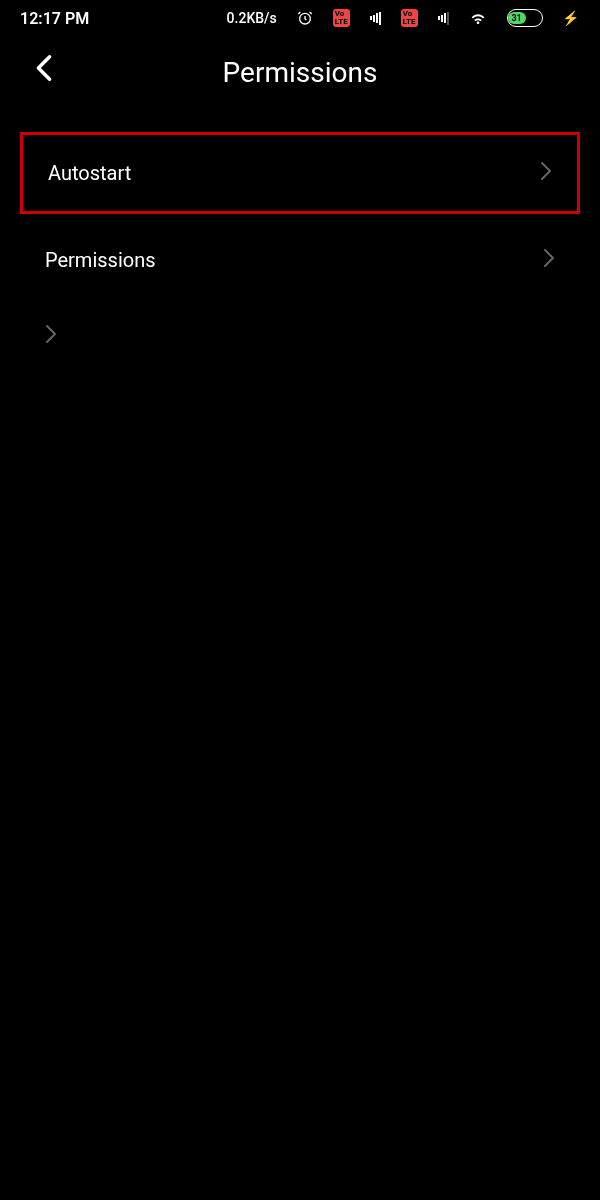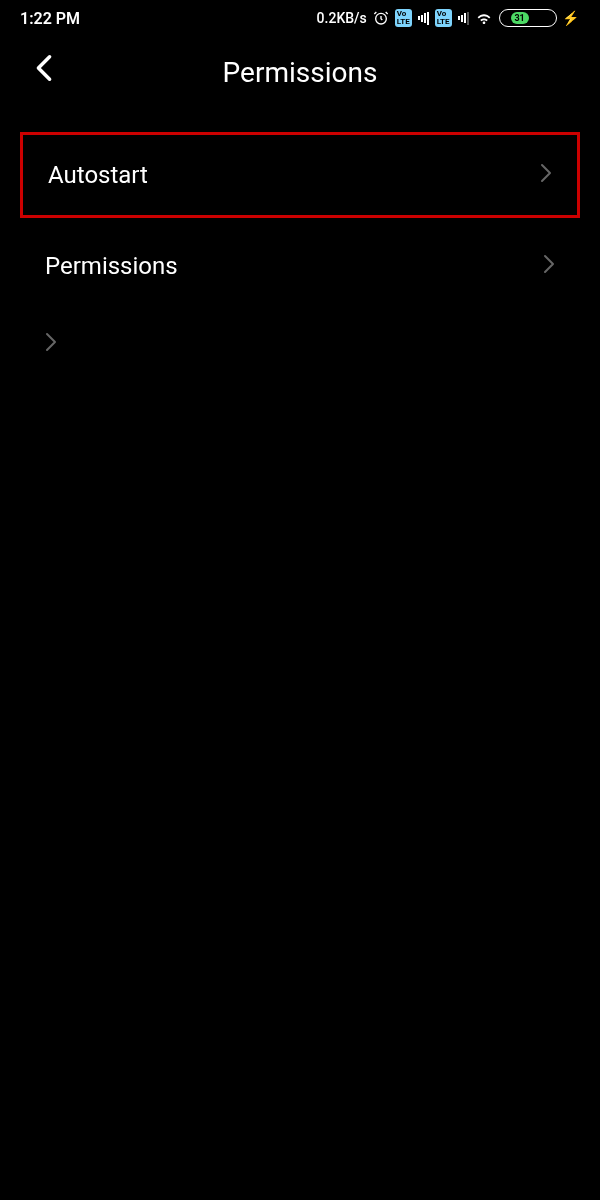--- a/index.html
+++ b/index.html
@@ -23,29 +23,29 @@
       height: 36px;
       font-size: 16px;
       font-weight: 500;
     }
     .status-left {
       font-weight: 600;
     }
     .status-right {
       display: flex;
       align-items: center;
-      gap: 6px;
+      gap: 20px;
       font-size: 14px;
     }
     .status-right span {
       display: inline-flex;
       align-items: center;
     }
     .volte-icon {
-      background: #7dd3fc;
+      background: #ef4444;
       color: #000;
       border-radius: 3px;
       padding: 1px 2px;
       font-size: 8px;
       font-weight: bold;
       line-height: 1;
     }
     .signal-bars {
       display: inline-flex;
       align-items: flex-end;
@@ -60,21 +60,21 @@
     .signal-bars i:nth-child(2) { height: 7px; }
     .signal-bars i:nth-child(3) { height: 10px; }
     .signal-bars i:nth-child(4) { height: 13px; }
     .signal-bars.dim i:nth-child(4) { background: #555; }
     .wifi-icon svg { width: 18px; height: 18px; }
     .battery {
       display: inline-flex;
       align-items: center;
       border: 1.5px solid #fff;
       border-radius: 10px;
-      padding: 1px 11px;
+      padding: 1px 0;
       height: 18px;
       position: relative;
     }
     .battery-fill {
       background: #4CD964;
       border-radius: 8px;
       height: 12px;
       width: 18px;
       display: flex;
       align-items: center;
@@ -119,39 +119,39 @@
       justify-content: space-between;
       padding: 26px 45px;
       cursor: pointer;
     }
     .menu-item.highlighted {
       border: 3px solid #cc0000;
       margin: 8px 20px;
       padding: 26px 25px;
     }
     .menu-label {
-      font-size: 24px;
+      font-size: 20px;
       font-weight: 400;
       color: #ffffff;
       text-align: right;
     }
     .chevron-right svg {
       width: 12px;
       height: 20px;
     }
     .alarm-icon svg {
       width: 16px;
       height: 16px;
     }
   </style>
 </head>
 <body>
 
 <div class="status-bar">
-  <div class="status-left">1:22 PM</div>
+  <div class="status-left">12:17 PM</div>
   <div class="status-right">
     <span>0.2KB/s</span>
     <span class="alarm-icon">
       <svg viewBox="0 0 24 24" fill="none" stroke="#fff" stroke-width="2">
           <circle cx="12" cy="13" r="8"></circle>
           <path d="M12 9v4l2 2M5 3L2 6M22 6l-3-3"></path>
         </svg>
     </span>
     <span class="volte-icon">Vo<br>LTE</span>
     <span class="signal-bars">

